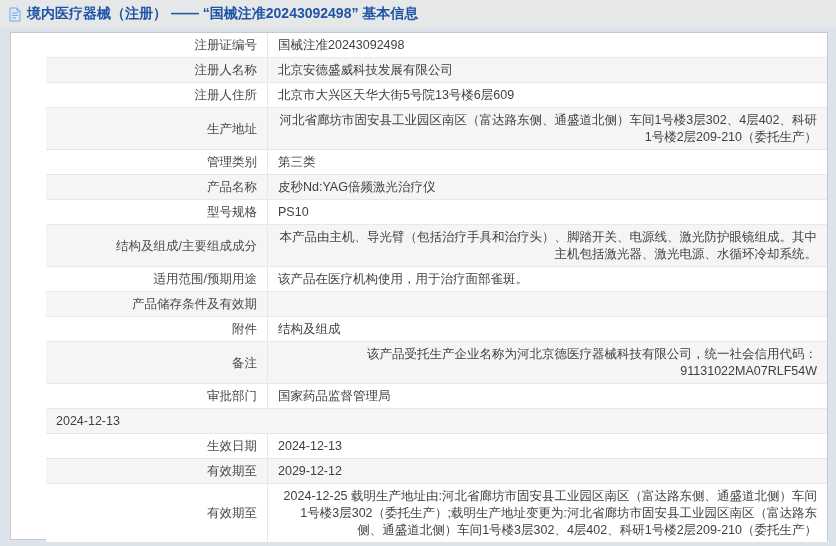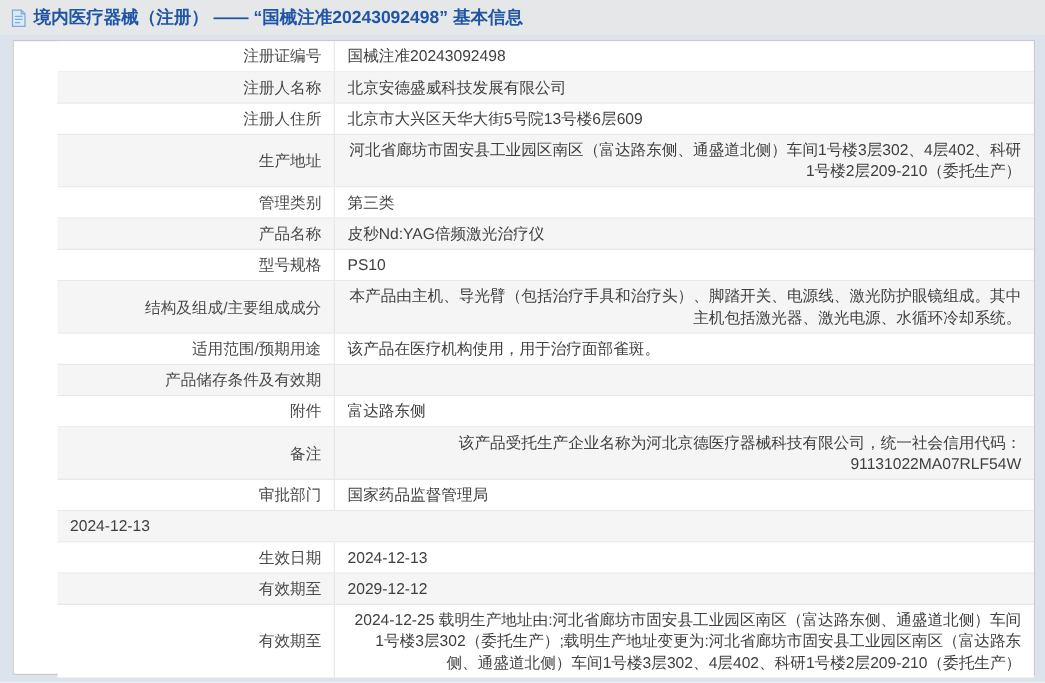--- a/index.html
+++ b/index.html
@@ -174,21 +174,21 @@
       </div>
       <div class="cell-value">
         <span class="val"></span>
       </div>
     </div>
     <div class="row">
       <div class="cell-label">
         <span>附件</span>
       </div>
       <div class="cell-value">
-        <span class="val">富达路东侧</span>
+        <span class="val">结构及组成</span>
       </div>
     </div>
     <div class="row">
       <div class="cell-label">
         <span>备注</span>
       </div>
       <div class="cell-value">
         <span class="val">该产品受托生产企业名称为河北京德医疗器械科技有限公司，统一社会信用代码：91131022MA07RLF54W</span>
       </div>
     </div>

